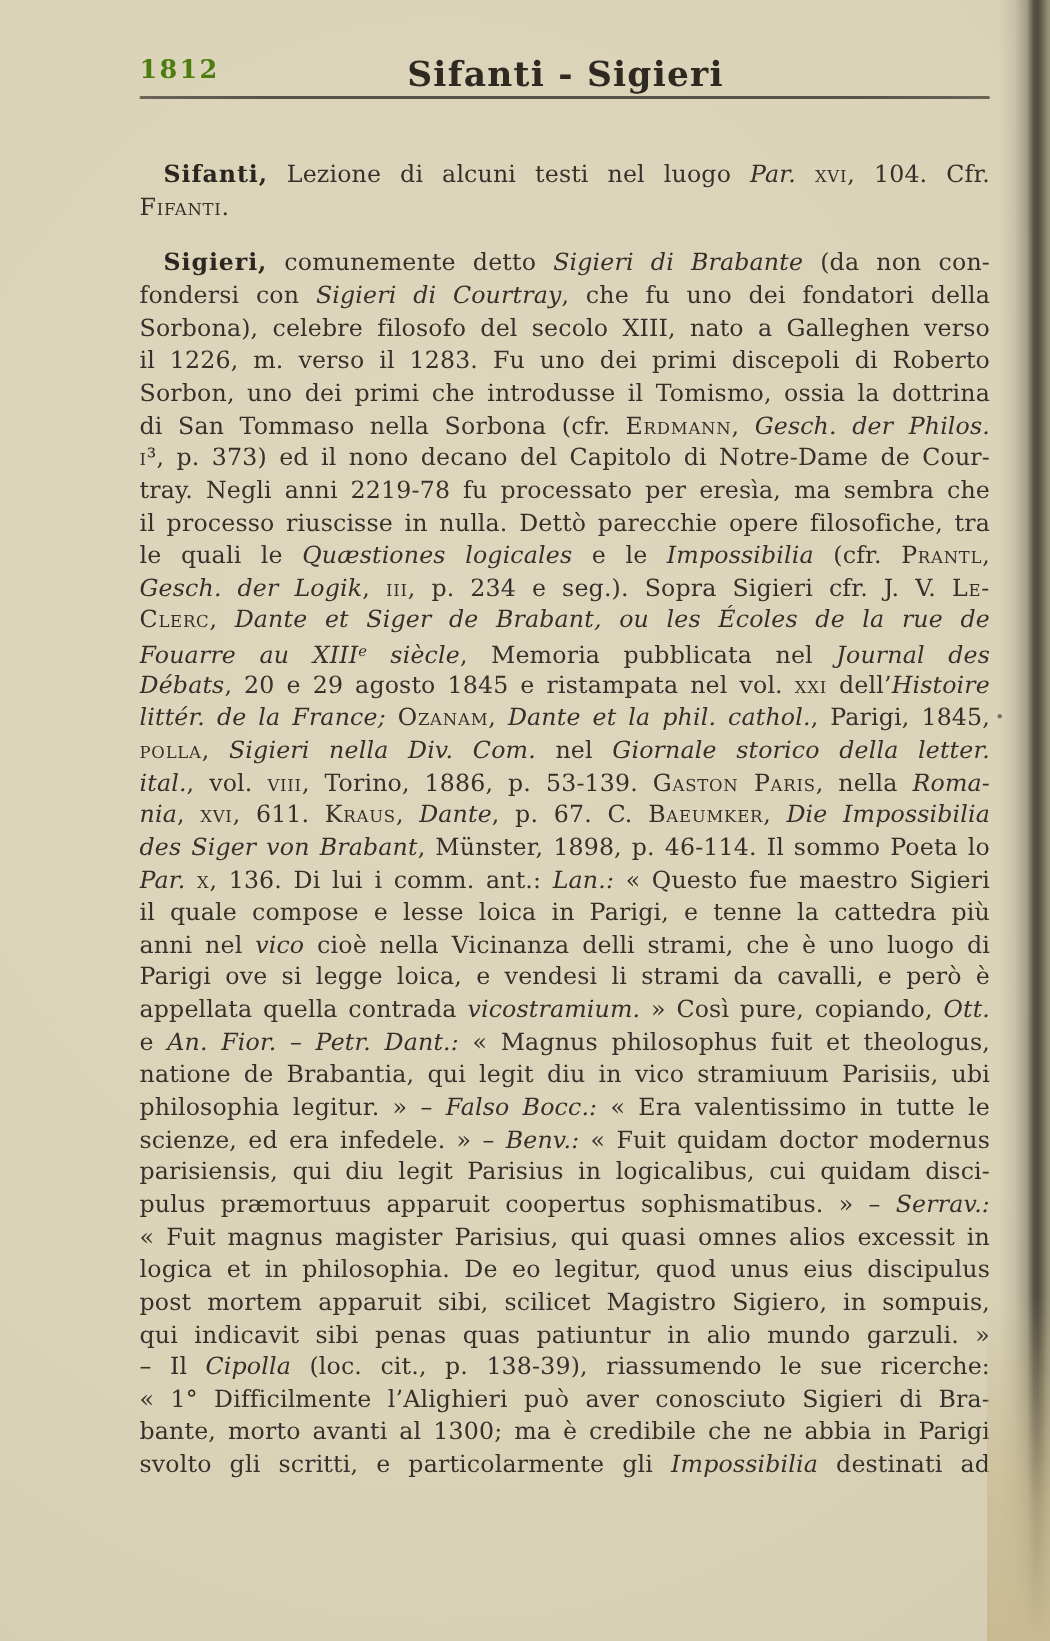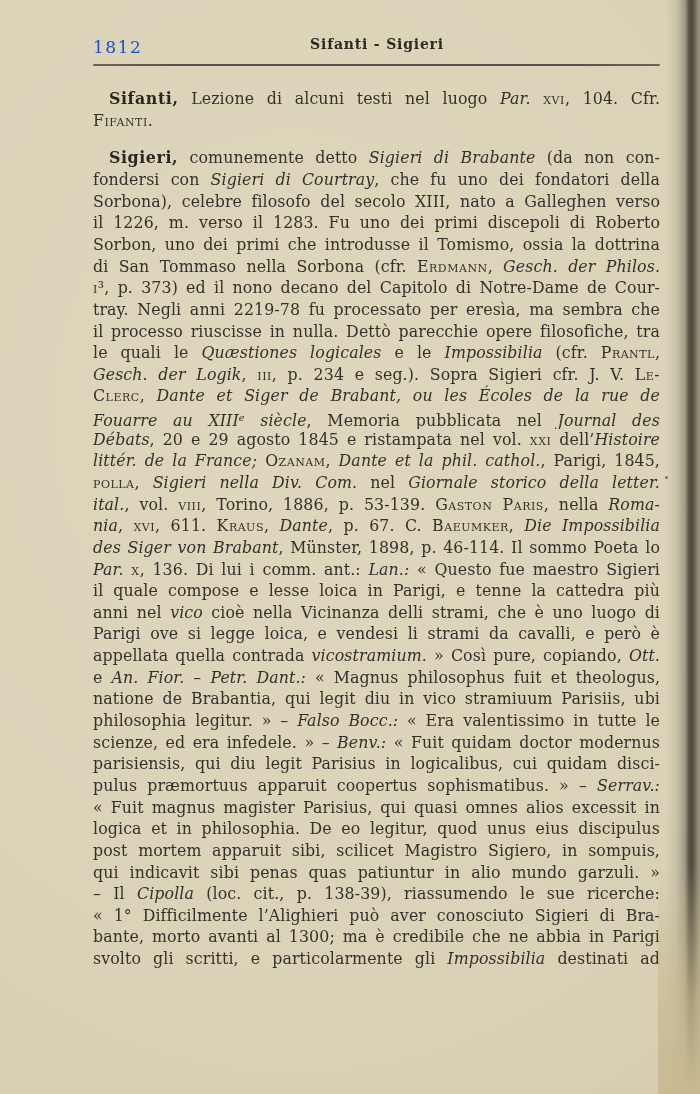--- a/index.html
+++ b/index.html
@@ -7,38 +7,38 @@
     width:700px;height:1094px;position:relative;overflow:hidden;
     background:
       radial-gradient(ellipse 120% 90% at 42% 38%, #ded7bd 0%, #dad3b8 55%, #d1caae 100%);
     font-family:"DejaVu Serif","Liberation Serif",serif;
     color:#353127;
   }
   .page{position:absolute;inset:0;}
   
   .hdr-num{
     position:absolute;left:93px;top:37px;
-    font-size:17px;letter-spacing:1.5px;color:#1d4ed8;
+    font-size:17px;letter-spacing:1.5px;color:#4d7c0f;font-weight:bold;
   }
   .hdr-title{
     position:absolute;left:377px;top:36px;transform:translateX(-50%);
-    font-size:14px;font-weight:bold;letter-spacing:0.8px;color:#2e2a22;
+    font-size:23px;font-weight:bold;letter-spacing:0.8px;color:#2e2a22;
     white-space:nowrap;
   }
   .hdr-rule{
     position:absolute;left:93px;top:64px;width:567px;height:2px;
     background:linear-gradient(to right,#6a6557,#57534a 15%,#57534a 85%,#6a6557);
     border-radius:1px;
   }
   
   .text-block{
     position:absolute;left:93px;top:88px;width:567px;
     font-size:15.8px;letter-spacing:0.1px;color:#35312a;
   }
-  .entry{display:block;}
+  .entry{display:block;margin-top:17px;}
   .entry.e2{margin-top:15px;}
   .ln{
     text-align:justify;text-align-last:justify;
     height:21.65px;line-height:21.65px;
     overflow:hidden;white-space:normal;
   }
   .entry.e1 .ln{height:22.2px;line-height:22.2px;}
   .ln.end{text-align-last:left;}
   .ln.ind{text-indent:16px;}
   .bf{font-weight:bold;color:#2b2720;letter-spacing:0.6px;}

